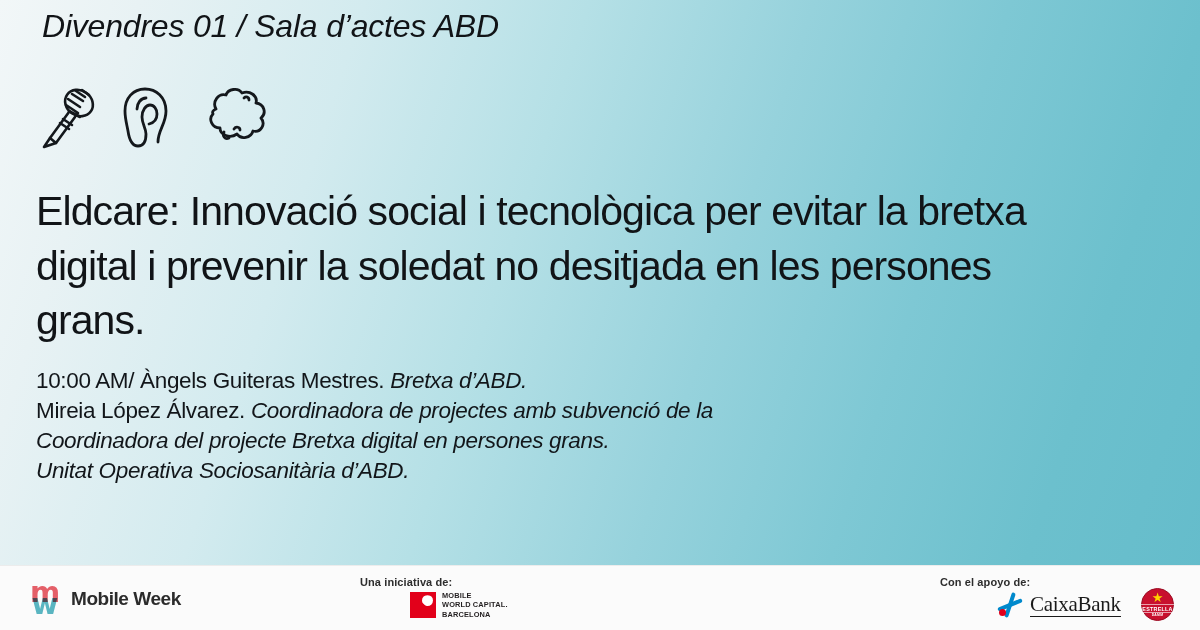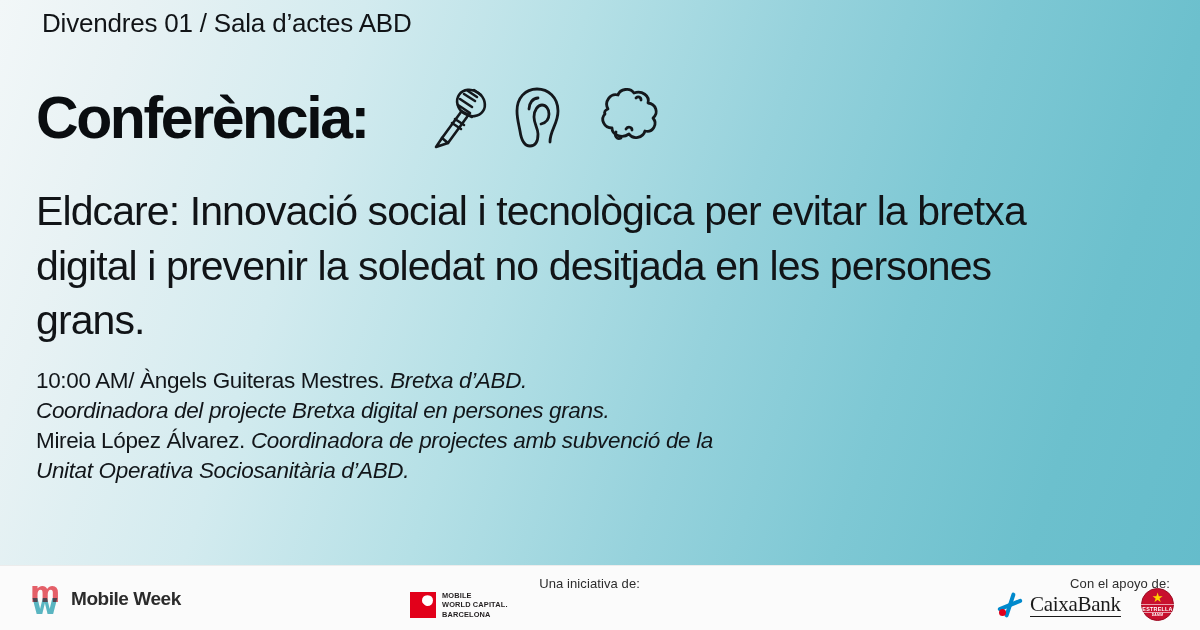--- a/index.html
+++ b/index.html
@@ -26,25 +26,26 @@
         #6cc0cd 86%,
         #64bccb 100%);
     overflow: hidden;
   }
 
   
   .eyebrow {
     position: absolute;
     left: 42px;
     top: 8px;
-    font-size: 26px;
+    font-size: 32px;
     font-weight: 400;
     letter-spacing: -0.2px;
     color: #111417;
     white-space: nowrap;
+    font-style: italic;
   }
 
   
   .conf-row {
     position: absolute;
     left: 36px;
     top: 84px;
     display: flex;
     align-items: center;
     gap: 60px;
@@ -97,25 +98,25 @@
     left: 0;
     bottom: 0;
     width: 1200px;
     height: 65px;
     background: #fbfbfb;
     border-top: 1px solid #ececec;
   }
   .f-cell { position: absolute; top: 0; height: 65px; }
 
   .f-label {
-    font-size: 13px;
-    font-weight: 400;
+    font-size: 11px;
+    font-weight: 700;
     color: #2d2d2d;
     letter-spacing: 0.1px;
-    text-align: right;
+    text-align: left;
     white-space: nowrap;
   }
 
   
   .mw { position: absolute; left: 30px; top: 0; height: 65px; display: flex; align-items: center; gap: 11px; }
   .mw-mark { position: relative; width: 30px; height: 34px; }
   .mw-m, .mw-w {
     position: absolute; left: 0; width: 30px; height: 21px;
     font-family: "DejaVu Sans", sans-serif; font-weight: 700;
     font-size: 29px; line-height: 21px; text-align: center;
@@ -183,21 +184,20 @@
   .damm-t2 { font-size: 3.4px; font-weight: 700; color: #fff; letter-spacing: 0.3px; }
 </style>
 </head>
 <body>
 
 <div id="poster">
 
   <div class="eyebrow">Divendres 01 / Sala d’actes ABD</div>
 
   <div class="conf-row">
-    <div class="conf-word">Conferència:</div>
 
     <div class="doodles">
       <span>
         <svg width="62" height="66" viewBox="0 0 62 66">
           <g fill="none" stroke="#14181c" stroke-width="2.6" stroke-linecap="round" stroke-linejoin="round">
             <ellipse cx="43" cy="17" rx="14.5" ry="12.5" transform="rotate(35 43 17)"></ellipse>
             <path d="M33 26 L14 52"></path>
             <path d="M39 31 L20 57"></path>
             <path d="M14 52 L8 61 L20 57 Z"></path>
             <path d="M24 37 l9 6"></path>
@@ -228,22 +228,22 @@
           </g>
         </svg>
       </span>
     </div>
   </div>
 
   <div class="title">Eldcare: Innovació social i tecnològica per evitar la bretxa digital i prevenir la soledat no desitjada en les persones grans.</div>
 
   <div class="speakers">
     <span class="ln"><span>10:00 AM/ Àngels Guiteras Mestres. </span><em>Bretxa d’ABD.</em></span>
+    <span class="ln"><span>Mireia López Álvarez. </span><em>Coordinadora de projectes amb subvenció de la</em></span>
     <span class="ln"><span></span><em>Coordinadora del projecte Bretxa digital en persones grans.</em></span>
-    <span class="ln"><span>Mireia López Álvarez. </span><em>Coordinadora de projectes amb subvenció de la</em></span>
     <span class="ln"><span></span><em>Unitat Operativa Sociosanitària d’ABD.</em></span>
   </div>
 
   <div class="footer">
 
     <div class="mw">
       <span class="mw-mark">
         <span class="mw-m">m</span>
         <span class="mw-w">w</span>
       </span>

